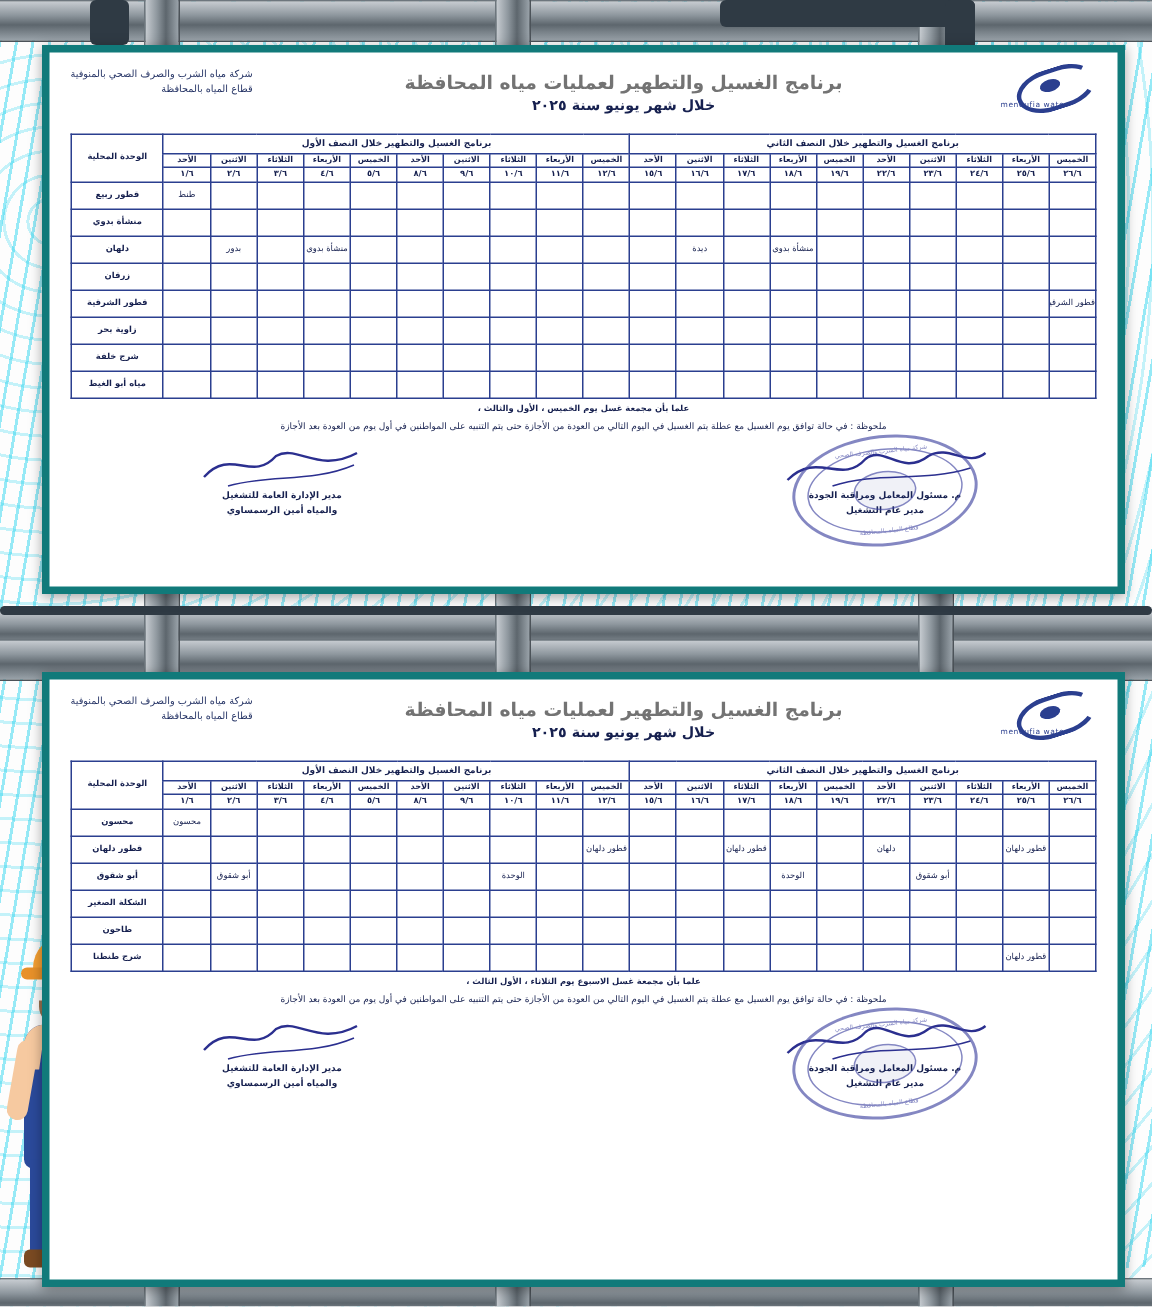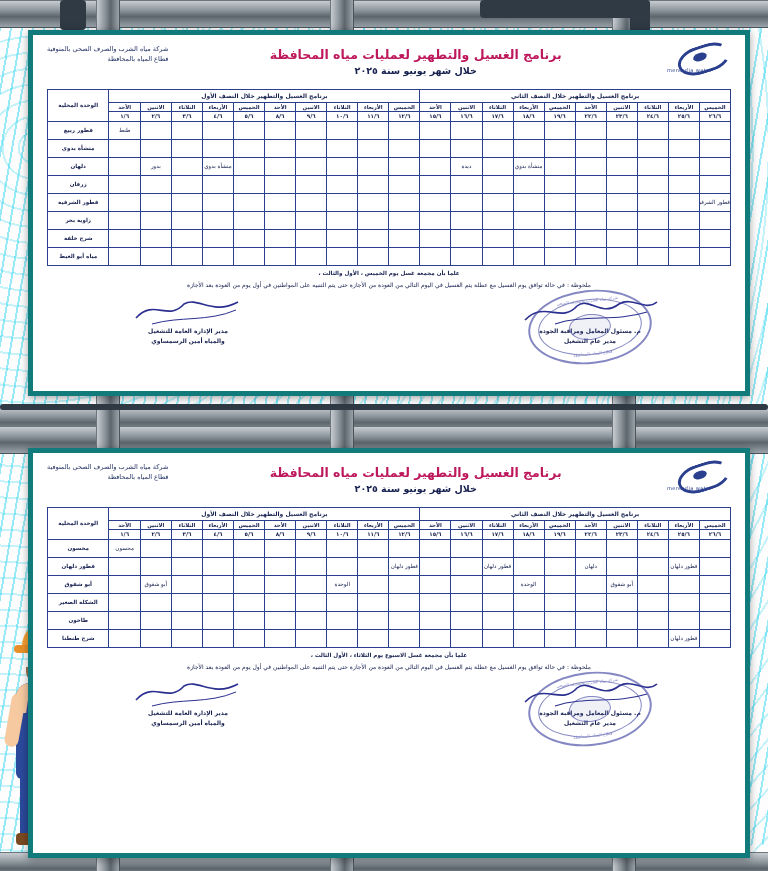--- a/index.html
+++ b/index.html
@@ -64,21 +64,21 @@
     box-shadow:0 2px 8px rgba(0,0,0,.35);
   }
   #sheet-1{left:28px;top:30px;width:712px;height:356px;}
   #sheet-2{left:28px;top:448px;width:712px;height:400px;}
 
   .inner{position:absolute;inset:0;padding:8px 14px 6px 14px;box-sizing:border-box;}
 
   .hdr{display:flex;align-items:flex-start;justify-content:space-between;height:46px;}
   .hdr-right{font-size:6.5px;color:#1b2a5e;line-height:1.5;text-align:right;padding-top:2px;}
   .hdr-center{text-align:center;flex:1;padding-top:4px;}
-  .t-main{font-size:12.5px;font-weight:bold;color:#be185d;letter-spacing:.3px;}
+  .t-main{font-size:12.5px;font-weight:bold;color:#737373;letter-spacing:.3px;}
   .t-sub{font-size:9.5px;font-weight:bold;color:#16204f;margin-top:3px;}
   .logo{width:68px;height:34px;position:relative;}
   .logo-swoosh{position:absolute;left:14px;top:2px;width:48px;height:22px;
     border:3px solid #2b3f8f;border-radius:50%/60%;border-right-color:transparent;transform:rotate(-18deg);}
   .logo-dot{position:absolute;left:30px;top:10px;width:14px;height:8px;background:#2b3f8f;border-radius:50%;transform:rotate(-18deg);}
   .logo-txt{position:absolute;left:4px;top:24px;font-size:5px;color:#2b3f8f;letter-spacing:.4px;}
 
   table.prog{width:100%;border-collapse:collapse;table-layout:fixed;}
   table.prog th,table.prog td{
     border:1px solid #2b3f8f;color:#16204f;text-align:center;

